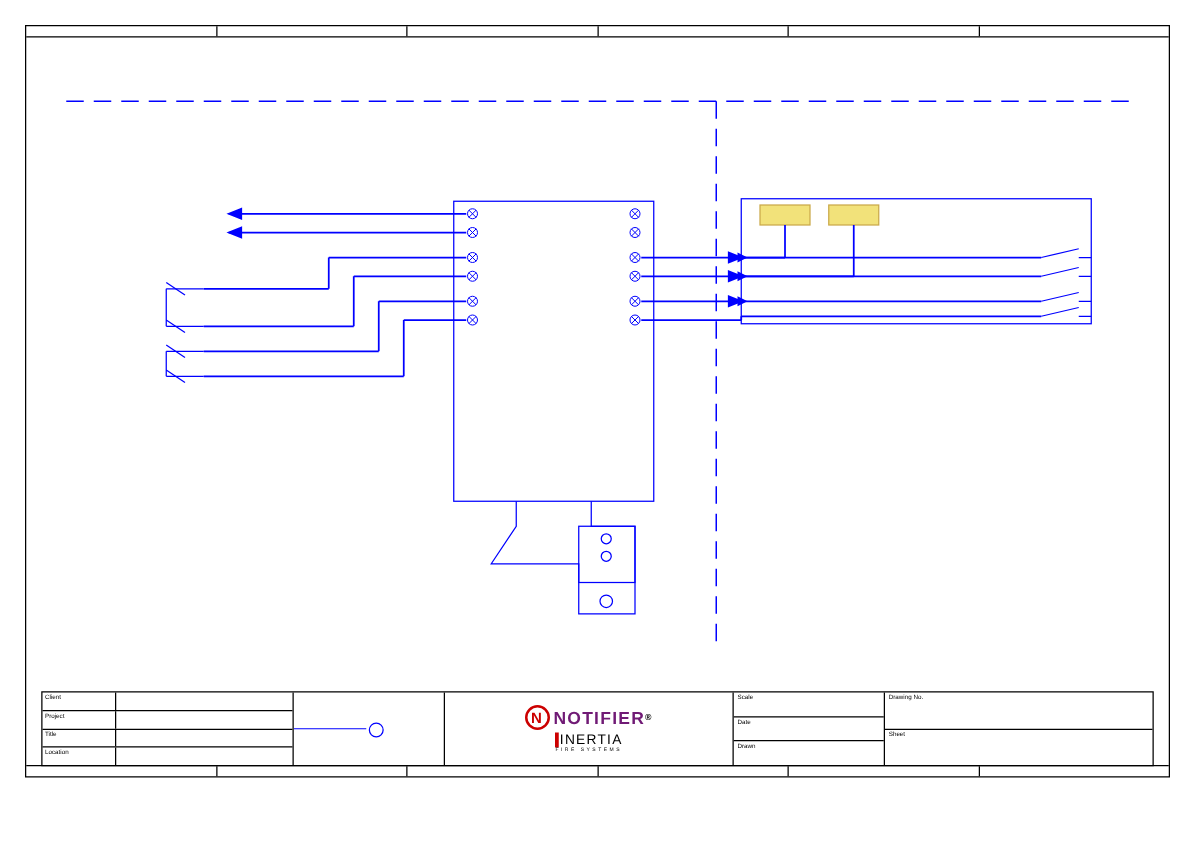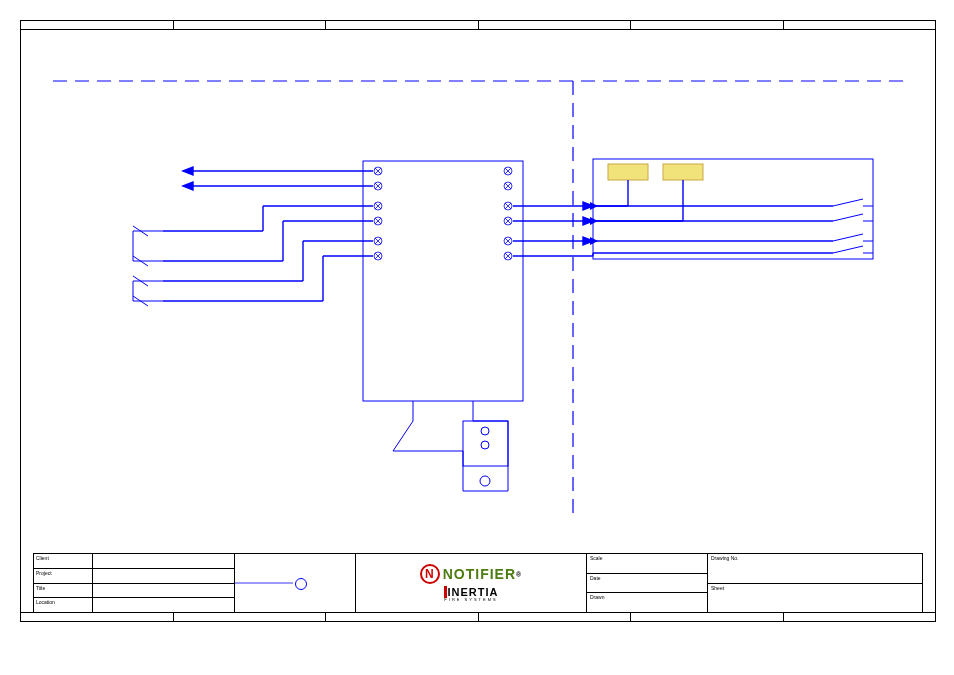--- a/index.html
+++ b/index.html
@@ -20,23 +20,23 @@
 .tb-logo{flex:0 0 230px;border-right:1px solid #000;display:flex;flex-direction:column;align-items:center;justify-content:center}
 .tb-right{flex:1;display:flex}
 .tb-r1{width:120px;border-right:1px solid #000;display:flex;flex-direction:column}
 .tb-r1 .row{flex:1;border-bottom:1px solid #000;padding:1px 3px;font-size:5px}
 .tb-r1 .row:last-child{border-bottom:none}
 .tb-r2{flex:1;display:flex;flex-direction:column}
 .tb-r2 .row{flex:1;border-bottom:1px solid #000;padding:1px 3px;font-size:5px}
 .tb-r2 .row:last-child{border-bottom:none}
 .notifier{font-family:Arial;font-weight:bold;font-size:14px;letter-spacing:1px;display:flex;align-items:center}
 .notifier .circ{width:16px;height:16px;border:2px solid #c00;border-radius:50%;display:inline-flex;align-items:center;justify-content:center;margin-right:3px;color:#c00;font-weight:bold;font-size:12px}
-.notifier .txt{color:#4d7c0f}
+.notifier .txt{color:#701a75}
 .notifier .reg{font-size:7px;vertical-align:top}
-.inertia{font-family:Arial;font-weight:bold;font-size:11px;letter-spacing:1px;margin-top:2px;display:flex;align-items:center}
+.inertia{font-family:Arial;font-weight:normal;font-size:11px;letter-spacing:1px;margin-top:2px;display:flex;align-items:center}
 .inertia .bar{width:3px;height:12px;background:#c00;margin-right:1px}
 svg{width:100%;height:100%}
 .revcirc{position:absolute;left:60px;top:24px;width:10px;height:10px;border:1px solid #00f;border-radius:50%}
 </style>
 </head>
 <body>
 
 <div class="frame">
   <div class="tick-row tick-top">
     <div class="tick"></div>

